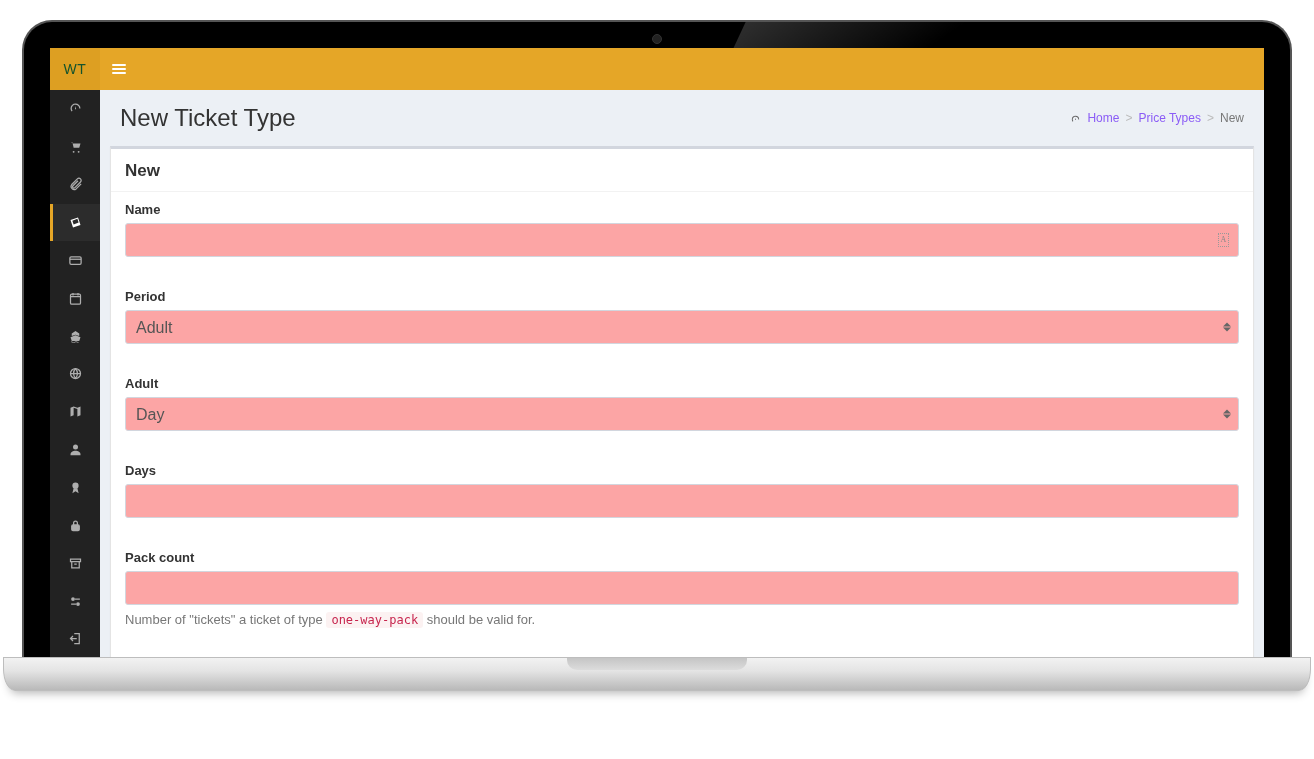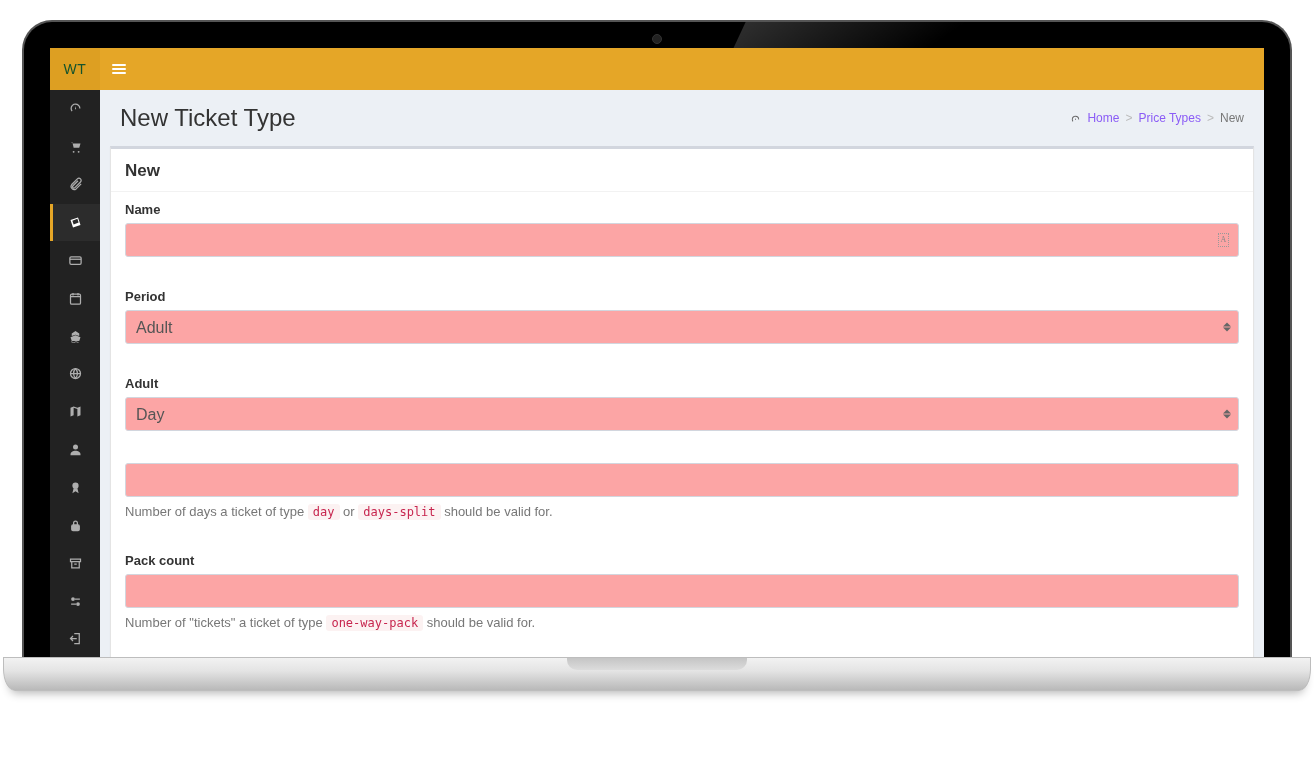--- a/index.html
+++ b/index.html
@@ -427,24 +427,22 @@
                     <option>Day</option>
                   </select>
                   <div class="select-arrows">
                       <div class="tri up"></div>
                       <div class="tri down"></div>
                     </div>
                 </div>
               </div>
 
               <div class="form-group">
+                <label>Days</label>
                 <input type="text" class="form-control" value="" style="">
-                <div class="help-text">
-                  <span>Number of days a ticket of type </span><code class="inline">day</code><span> or </span><code class="inline">days-split</code><span> should be valid for.</span>
-                </div>
               </div>
 
               <div class="form-group">
                 <label>Pack count</label>
                 <input type="text" class="form-control" value="" style="">
                 <div class="help-text">
                   <span>Number of "tickets" a ticket of type </span><code class="inline">one-way-pack</code><span> should be valid for.</span>
                 </div>
               </div>
 

